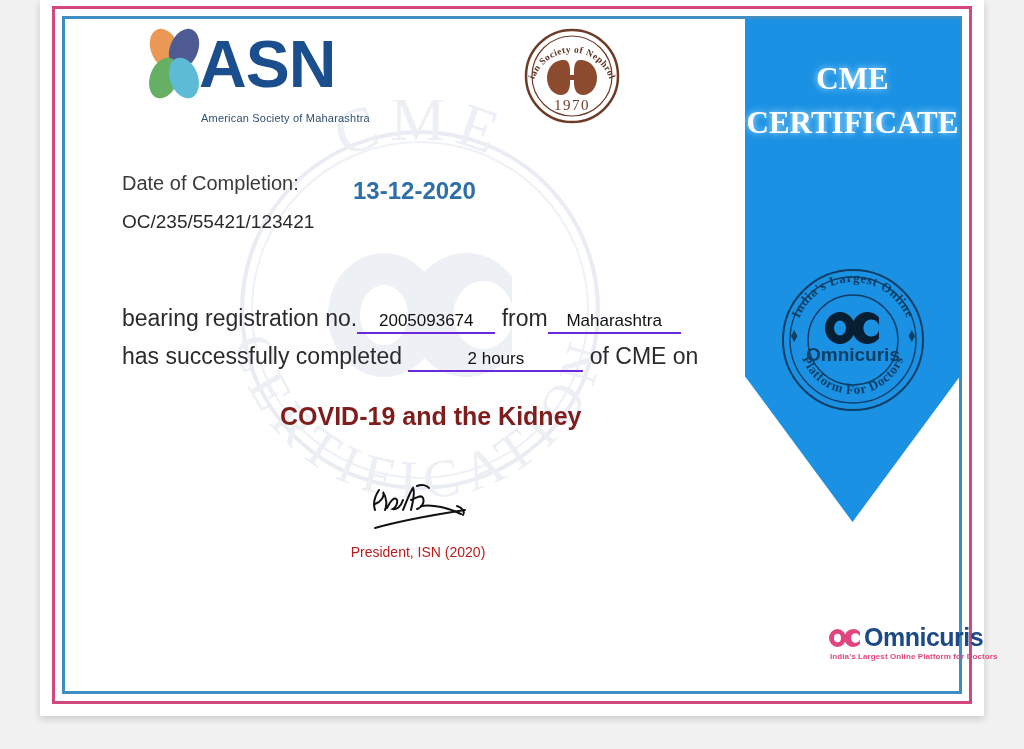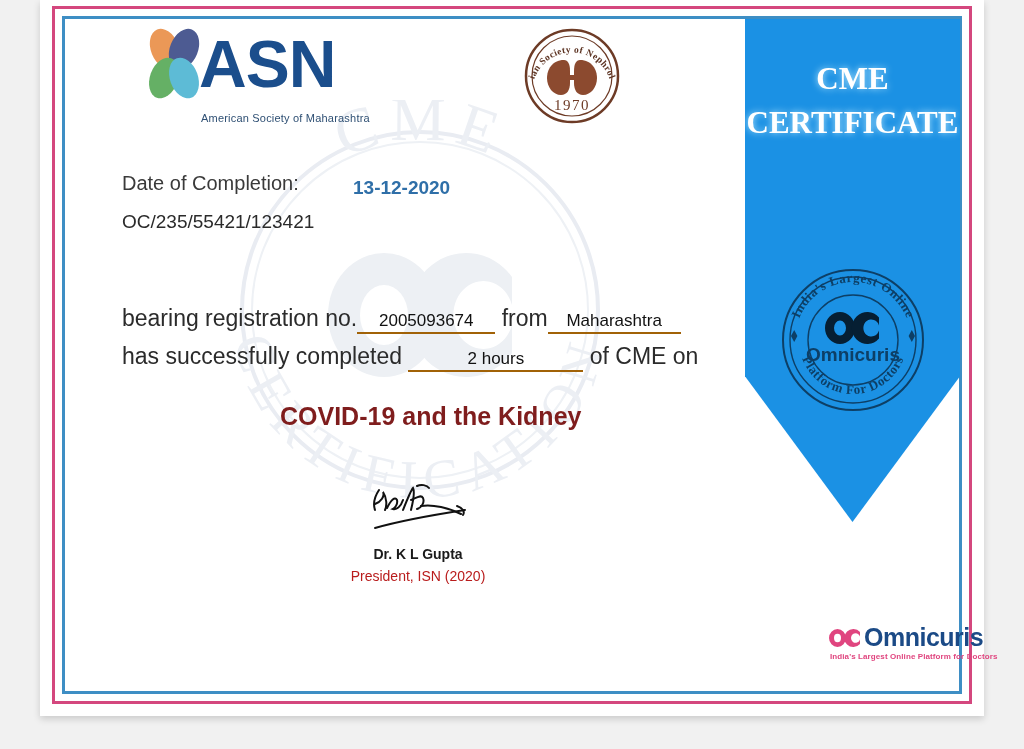--- a/index.html
+++ b/index.html
@@ -123,38 +123,38 @@
   }
 
   
   .line { position: absolute; white-space: nowrap; }
   #lbl-date {
     left: 82px; top: 172px;
     font-size: 20px; color: #3a3a3a;
   }
   #val-date {
     left: 313px; top: 177px;
-    font-size: 19px; font-weight: bold; color: #2f6fa8;
+    font-size: 24px; font-weight: bold; color: #2f6fa8;
   }
   #cert-id {
     left: 82px; top: 211px;
     font-size: 19px; color: #2b2b2b;
   }
   #doc-name {
     left: 82px; top: 256px;
     font-size: 25px; font-weight: bold; color: #d62aa8;
   }
 
   .sent { position: absolute; font-size: 23px; color: #2b2b2b; white-space: nowrap; }
   #sent1 { left: 82px; top: 305px; }
   #sent2 { left: 82px; top: 343px; }
 
   .fillbox {
     display: inline-block;
-    border-bottom: 2px solid #a16207;
+    border-bottom: 2px solid #6d28d9;
     text-align: center;
     font-size: 17px;
     color: #111;
     vertical-align: baseline;
     padding-bottom: 1px;
   }
   #fill-reg { width: 138px; }
   #fill-state { width: 133px; }
   #fill-hours { width: 175px; }
 
@@ -299,21 +299,20 @@
           <path d="M 22,22 C 28,20 32,14 30,10 C 34,16 34,24 32,28"></path>
           <path d="M 34,26 C 38,18 42,14 44,18 C 45,22 42,26 40,27 C 44,28 48,24 50,18"></path>
           <path d="M 50,28 C 54,18 58,8 60,6 C 62,10 60,20 58,28"></path>
           <path d="M 58,18 C 63,16 68,12 70,16 C 72,21 68,26 64,27"></path>
           <path d="M 64,4 C 68,2 74,3 76,6"></path>
           <path d="M 68,24 C 80,22 96,26 108,32"></path>
           <path d="M 22,46 C 50,38 86,32 112,28"></path>
           <path d="M 104,24 C 110,26 112,30 110,33"></path>
         </g>
       </svg>
-      <div id="sig-name">Dr. K L Gupta</div>
       <div id="sig-role">President, ISN (2020)</div>
     </div>
 
     <div id="footer-logo">
       <svg width="34" height="24" viewBox="0 0 34 24" style="position:absolute;left:0;top:3px;">
         <g fill="#e0457f">
           <path d="M 1,12 a 8.5,9 0 1 0 17,0 a 8.5,9 0 1 0 -17,0 z M 6,12 a 3.5,4.2 0 1 1 7,0 a 3.5,4.2 0 1 1 -7,0 z"></path>
           <path d="M 32,6 a 9,9 0 1 0 0,12 l 0,-4.6 a 4.6,4.8 0 1 1 0,-2.8 z"></path>
         </g>
       </svg>

